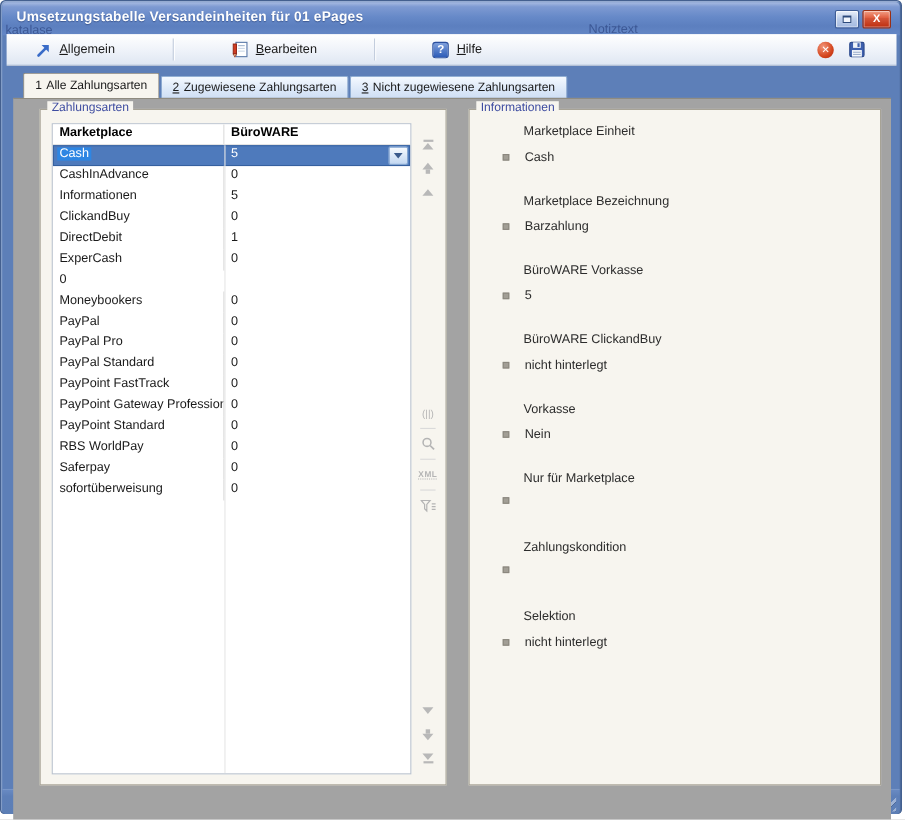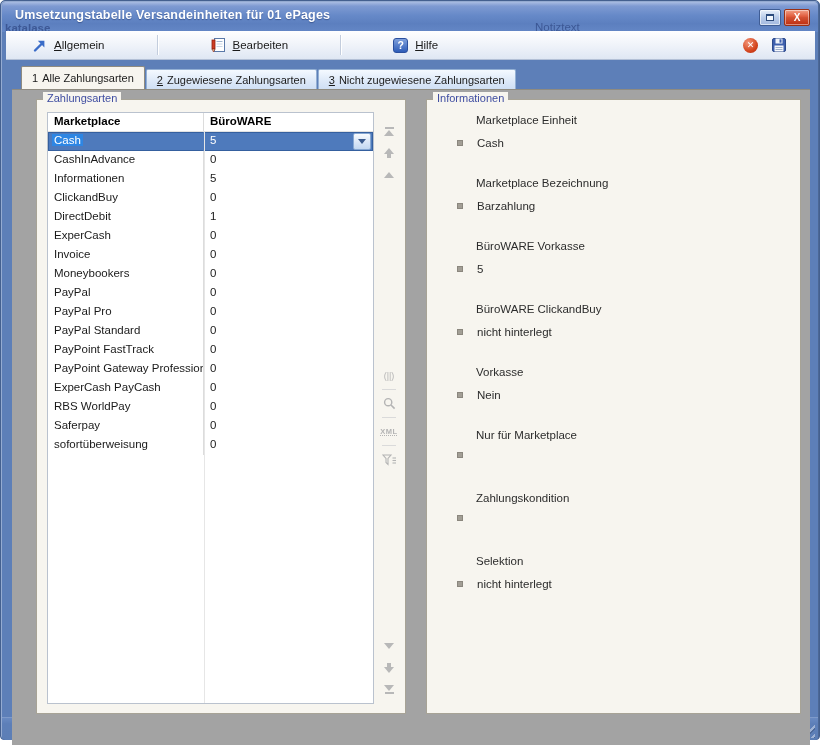--- a/index.html
+++ b/index.html
@@ -13,21 +13,21 @@
     background:#5d7fb8;border:1px solid #44608f;border-radius:5px 5px 4px 4px;
     box-shadow:inset 1px 1px 0 rgba(255,255,255,.35), inset -1px -1px 0 rgba(0,0,0,.18);}
 
   
   .titlebar{position:absolute;left:1px;top:1px;right:1px;height:30px;overflow:hidden;
     border-radius:4px 4px 0 0;
     background:linear-gradient(#a9bce2 0%,#7e9ad2 14%,#6689c8 45%,#5c7fbf 72%,#6487c6 100%);}
   .titletext{position:absolute;left:13px;top:6px;color:#ffffff;font-size:12.5px;font-weight:bold;
     text-shadow:0 1px 1px rgba(20,40,90,.45);letter-spacing:.2px;}
   .ghost{position:absolute;color:rgba(25,45,105,.5);font-size:11.5px;}
-  .ghost.gl{left:3px;top:20px;font-weight:bold;}
+  .ghost.gl{left:3px;top:20px;}
   .ghost.gr{left:533px;top:19px;}
   .cap-btn{position:absolute;top:7px;height:17px;border-radius:2px;cursor:pointer;}
   .btn-restore{right:37px;width:22px;border:1px solid #3f5d95;
     background:linear-gradient(#eaf0fa,#b9cbe9 50%,#a3b9e0);
     box-shadow:inset 0 0 0 1px rgba(255,255,255,.6);}
   .btn-restore .box{position:absolute;left:6px;top:4px;width:8px;height:7px;
     border:1px solid #2c4a7c;border-top-width:2px;background:#f2f6fc;}
   .btn-close{right:8px;width:26px;border:1px solid #9a3014;
     background:linear-gradient(#f2a086,#e0593a 45%,#c3331100 45%),linear-gradient(#e8765a,#bd2d0e);
     box-shadow:inset 0 0 0 1px rgba(255,255,255,.45);
@@ -230,21 +230,20 @@
             </div>
             <div class="t-row">
               <div class="tc name"><span>DirectDebit</span></div>
               <div class="tc val">1</div>
             </div>
             <div class="t-row">
               <div class="tc name"><span>ExperCash</span></div>
               <div class="tc val">0</div>
             </div>
             <div class="t-row">
-              <div class="tc name"><span>Invoice</span></div>
               <div class="tc val">0</div>
             </div>
             <div class="t-row">
               <div class="tc name"><span>Moneybookers</span></div>
               <div class="tc val">0</div>
             </div>
             <div class="t-row">
               <div class="tc name"><span>PayPal</span></div>
               <div class="tc val">0</div>
             </div>
@@ -258,21 +257,21 @@
             </div>
             <div class="t-row">
               <div class="tc name"><span>PayPoint FastTrack</span></div>
               <div class="tc val">0</div>
             </div>
             <div class="t-row">
               <div class="tc name"><span>PayPoint Gateway Professional</span></div>
               <div class="tc val">0</div>
             </div>
             <div class="t-row">
-              <div class="tc name"><span>ExperCash PayCash</span></div>
+              <div class="tc name"><span>PayPoint Standard</span></div>
               <div class="tc val">0</div>
             </div>
             <div class="t-row">
               <div class="tc name"><span>RBS WorldPay</span></div>
               <div class="tc val">0</div>
             </div>
             <div class="t-row">
               <div class="tc name"><span>Saferpay</span></div>
               <div class="tc val">0</div>
             </div>

